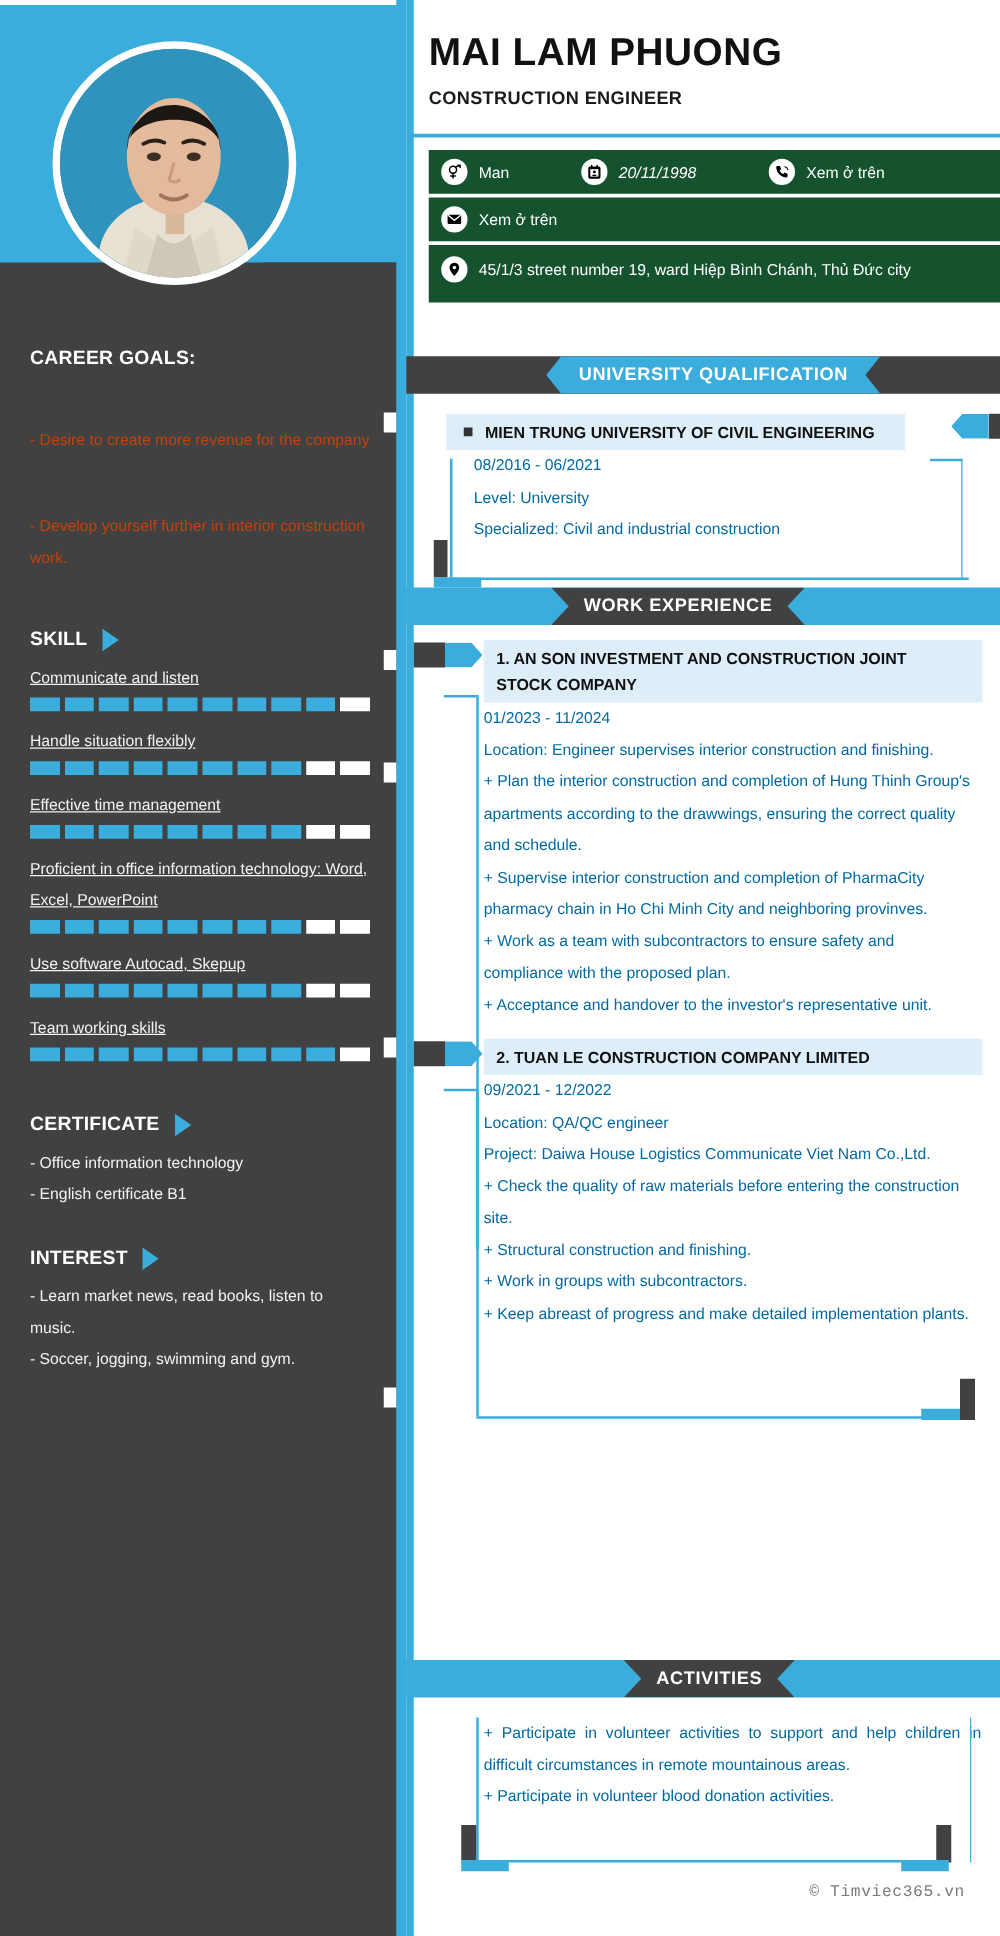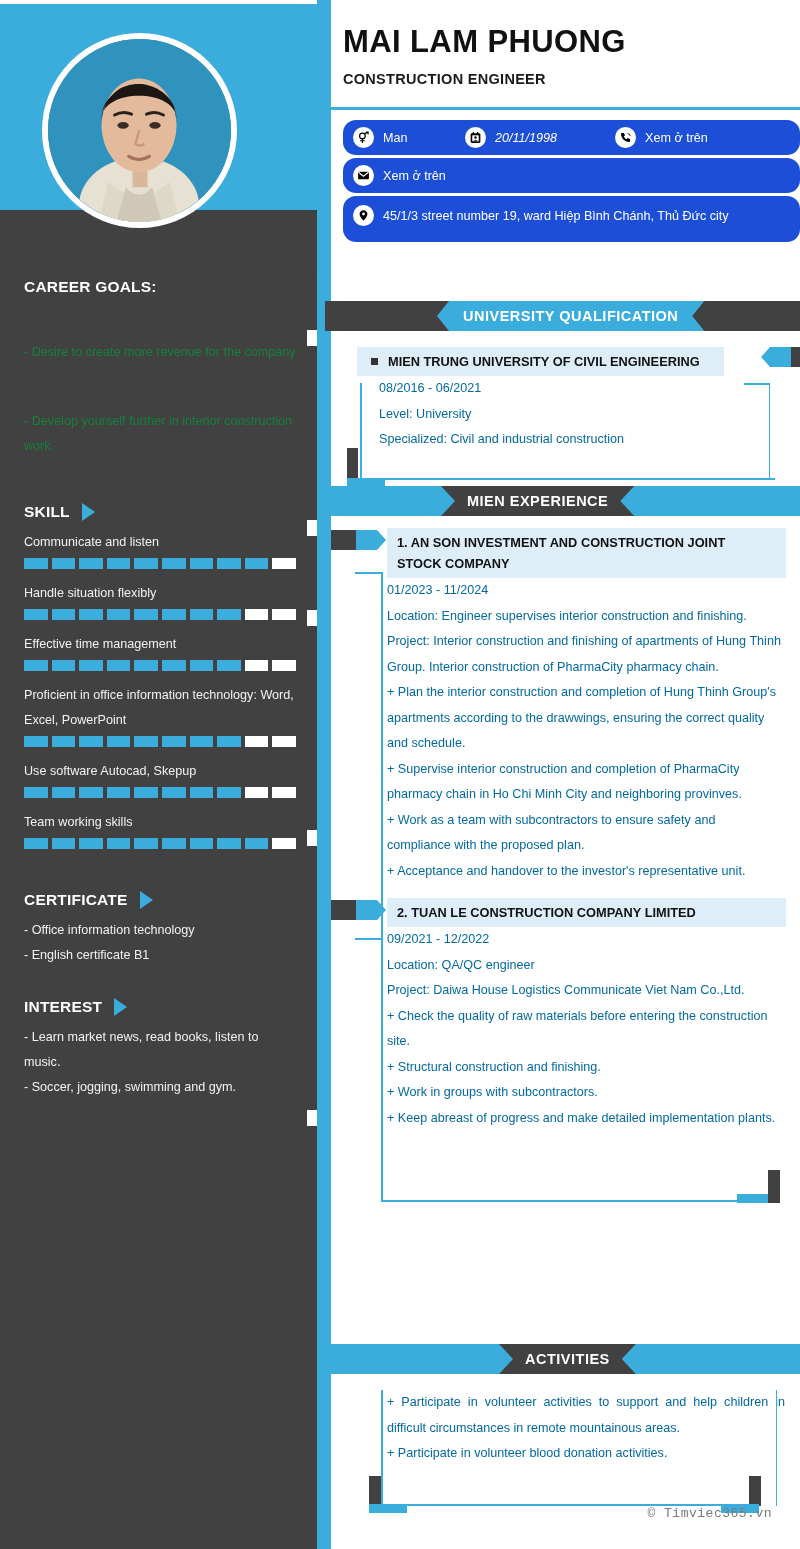--- a/index.html
+++ b/index.html
@@ -97,32 +97,33 @@
   }
   .side-h .tri {
     width: 0; height: 0;
     border-left: 13px solid #3aaddc;
     border-top: 9px solid transparent;
     border-bottom: 9px solid transparent;
   }
   .side-p {
     font-size: 12.6px;
     line-height: 25px;
-    color: #15803d;
+    color: #c2410c;
     margin-top: 44px;
   }
   .block-gap-lg { height: 44px; }
   .block-gap-md { height: 30px; }
 
   .skill-item { margin-bottom: 4px; }
   .skill-label {
     font-size: 12.6px;
     line-height: 25px;
     color: #f2f2f2;
     margin-bottom: 3px;
+    text-decoration: underline;
   }
   .skill-bar {
     display: flex;
     gap: 4px;
     width: 272px;
     margin-bottom: 12px;
   }
   .seg {
     flex: 1 1 auto;
     height: 11px;
@@ -177,28 +178,27 @@
     height: 3px;
     background: #3aaddc;
   }
 
   .contact-wrap {
     position: absolute;
     left: 18px; top: 120px;
     width: 457px;
   }
   .contact-row {
-    background: #1d4ed8;
+    background: #14532d;
     color: #ffffff;
     display: flex;
     align-items: center;
     padding: 7px 10px;
     margin-bottom: 3px;
     font-size: 12.6px;
-    border-radius: 13px;
   }
   .contact-row.addr { align-items: flex-start; padding-bottom: 14px; }
   .cfield {
     display: flex;
     align-items: center;
     gap: 9px;
   }
   .cfield.w1 { width: 112px; }
   .cfield.w2 { width: 150px; font-style: italic; }
   .cicon {
@@ -211,21 +211,20 @@
     flex: 0 0 auto;
   }
   .cicon svg { display: block; }
   .addr-text { line-height: 24px; padding-top: 1px; }
 
   
   .sec-head {
     position: relative;
     height: 30px;
     width: 475px;
-    margin-top: 16px;
   }
   .sec-head .bar {
     position: absolute;
     left: 0; top: 0;
     width: 475px; height: 30px;
   }
   .sec-head .tag {
     position: absolute;
     top: 0;
     height: 30px;
@@ -587,35 +586,34 @@
         <div class="frame-line" style="right:30px;top:36px;width:26px;height:1.5px"></div>
         <div class="frame-line" style="left:35px;top:131px;width:415px;height:1.5px"></div>
         <div class="corner-blk" style="left:22px;top:101px;width:11px;height:30px"></div>
         <div class="corner-blue" style="left:22px;top:131px;width:38px;height:8px"></div>
       </div>
     </div>
 
     <div style="position:absolute;left:0;top:470px;width:475px">
       <div class="sec-head head-blue">
         <div class="bar"></div>
-        <div class="tag" style="left:116px">MIEN EXPERIENCE</div>
+        <div class="tag" style="left:116px">WORK EXPERIENCE</div>
       </div>
 
       <div style="position:relative;margin-top:12px;padding:0 14px 0 0">
         <div class="marker" style="left:6px;top:2px;">
           <span class="blk"></span>
           <span class="arr"></span>
         </div>
         <div class="entry-title-bar" style="margin-left:62px;padding-left:10px">
           <span class="entry-title">1. AN SON INVESTMENT AND CONSTRUCTION JOINT STOCK COMPANY</span>
         </div>
         <div style="padding-left:62px;padding-right:4px">
           <div class="entry-body b">01/2023 - 11/2024</div>
           <div class="entry-body just">Location: Engineer supervises interior construction and finishing.</div>
-          <div class="entry-body b">Project: Interior construction and finishing of apartments of Hung Thinh Group. Interior construction of PharmaCity pharmacy chain.</div>
           <div class="entry-body">+ Plan the interior construction and completion of Hung Thinh Group's apartments according to the drawwings, ensuring the correct quality and schedule.</div>
           <div class="entry-body">+ Supervise interior construction and completion of PharmaCity pharmacy chain in Ho Chi Minh City and neighboring provinves.</div>
           <div class="entry-body">+ Work as a team with subcontractors to ensure safety and compliance with the proposed plan.</div>
           <div class="entry-body">+ Acceptance and handover to the investor's representative unit.</div>
         </div>
         <div class="frame-line" style="left:30px;top:44px;width:26px;height:1.5px"></div>
         <div class="frame-line" style="left:56px;top:44px;width:1.5px;height:444px"></div>
       </div>
 
       <div style="position:relative;margin-top:14px;padding:0 14px 0 0">

